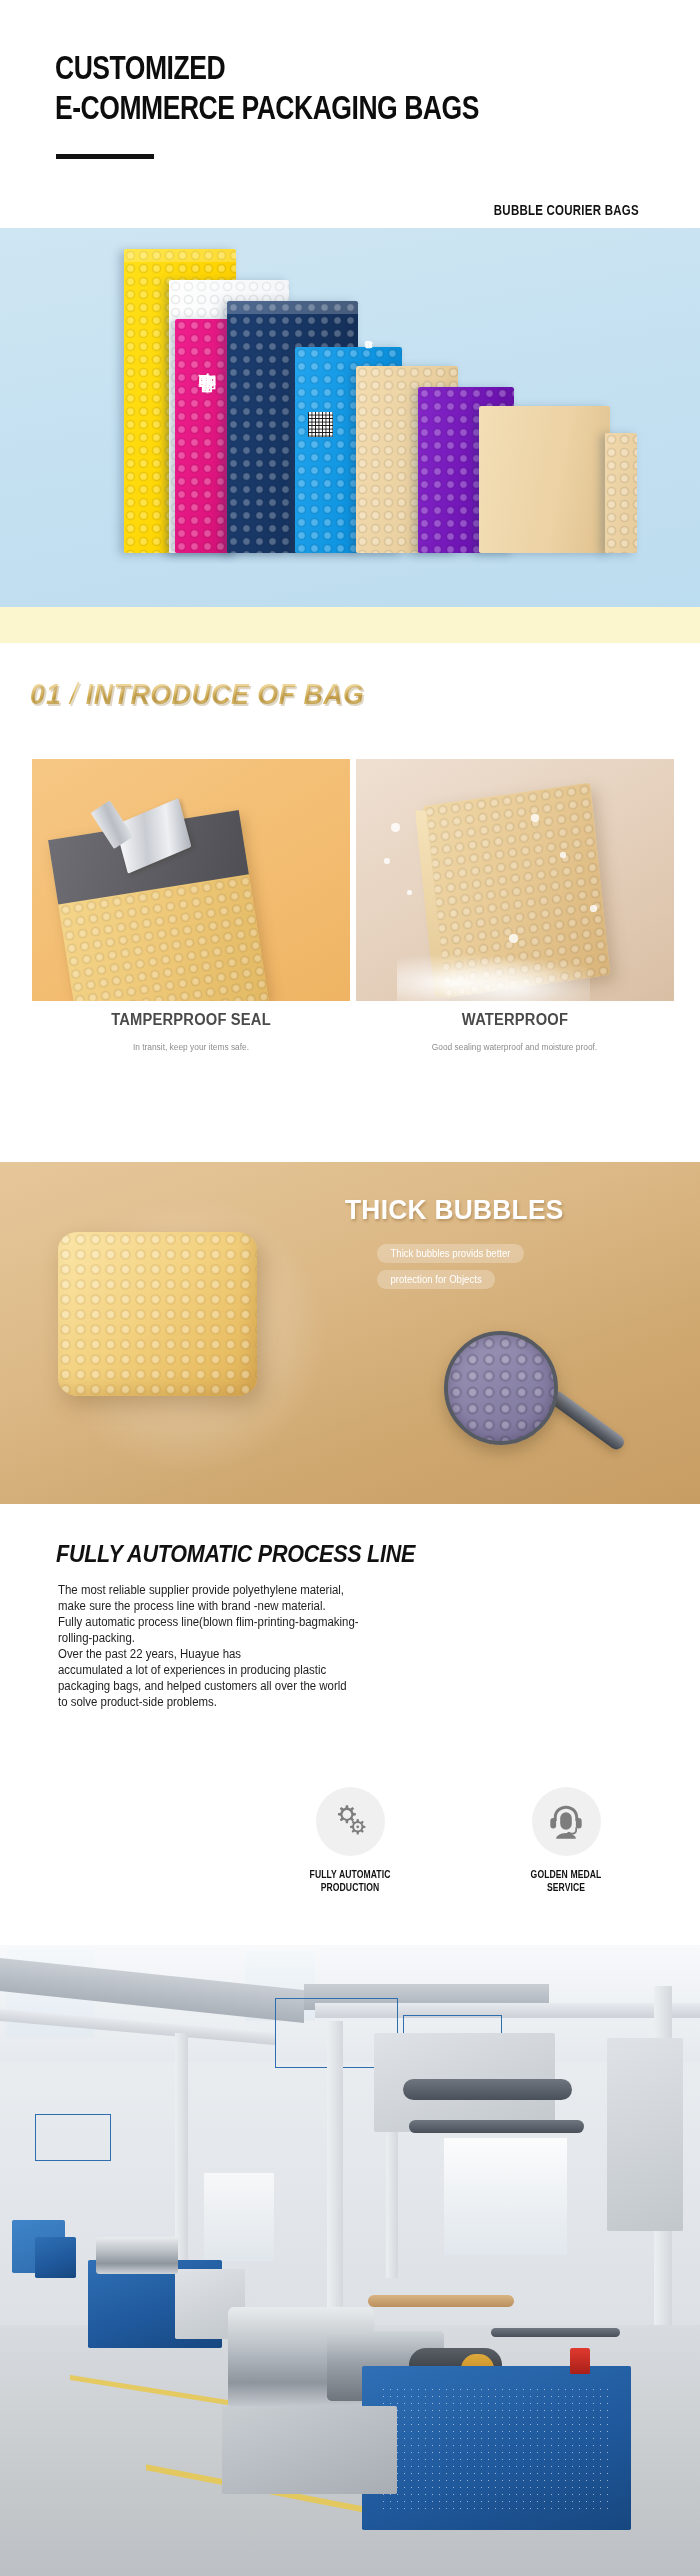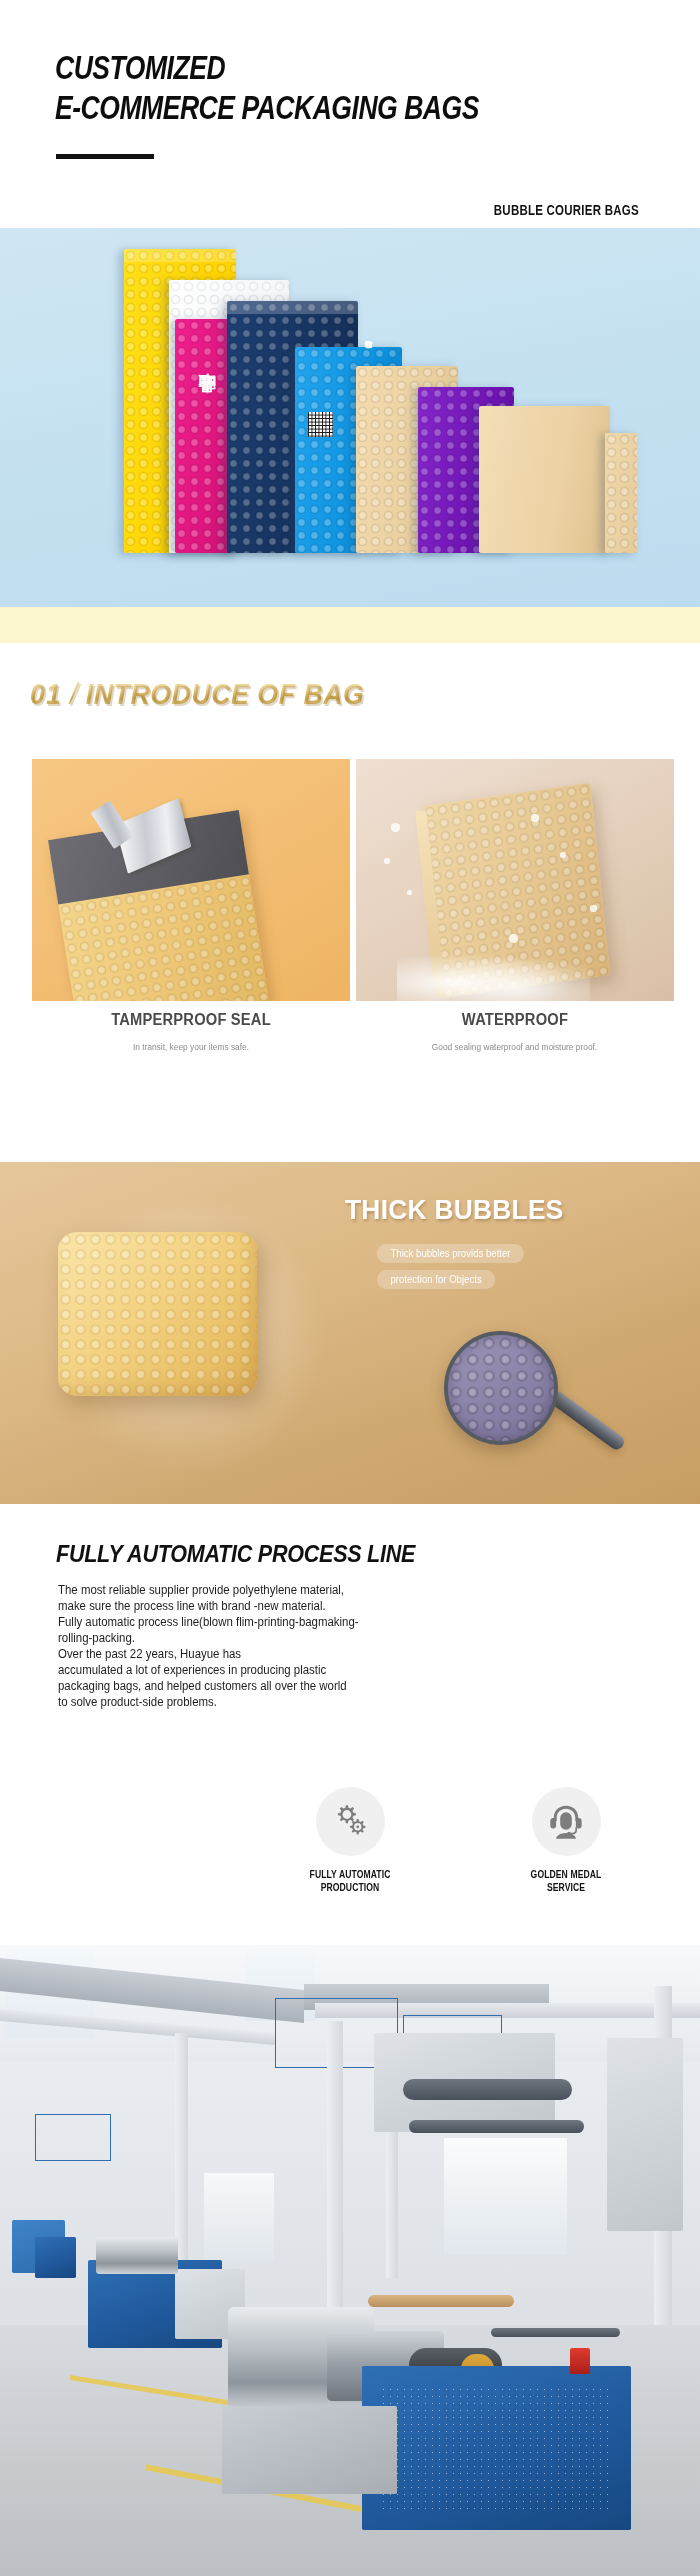--- a/index.html
+++ b/index.html
@@ -2,21 +2,21 @@
 <html style="font-size:9.3px"><head>
 <meta charset="utf-8">
 <style>
   *{box-sizing:border-box;margin:0;padding:0;}
   html,body{background:#fff;}
   body{width:701px;height:2576px;position:relative;overflow:hidden;
        font-family:"Liberation Sans","DejaVu Sans",sans-serif;}
 
   
   .header{position:absolute;left:0;top:0;width:701px;height:228px;background:#fff;}
-  .title-block{position:absolute;left:55px;top:50px;font-style:italic;}
+  .title-block{position:absolute;left:55px;top:50px;}
   .title-l1,.title-l2{
     font-weight:700;color:#0d0d0d;line-height:1.0;
     letter-spacing:-0.6px;transform:scaleX(.78);transform-origin:left center;
     white-space:nowrap;}
   .title-l1{font-size:34px;}
   .title-l2{font-size:34px;margin-top:5.8px;}
   .title-rule{position:absolute;left:56px;top:154px;width:98px;height:5.3px;background:#111;}
   .subtitle{position:absolute;right:62px;top:202px;font-size:14px;font-weight:700;
     color:#111;letter-spacing:0.3px;transform:scaleX(.82);transform-origin:right center;
     white-space:nowrap;}

